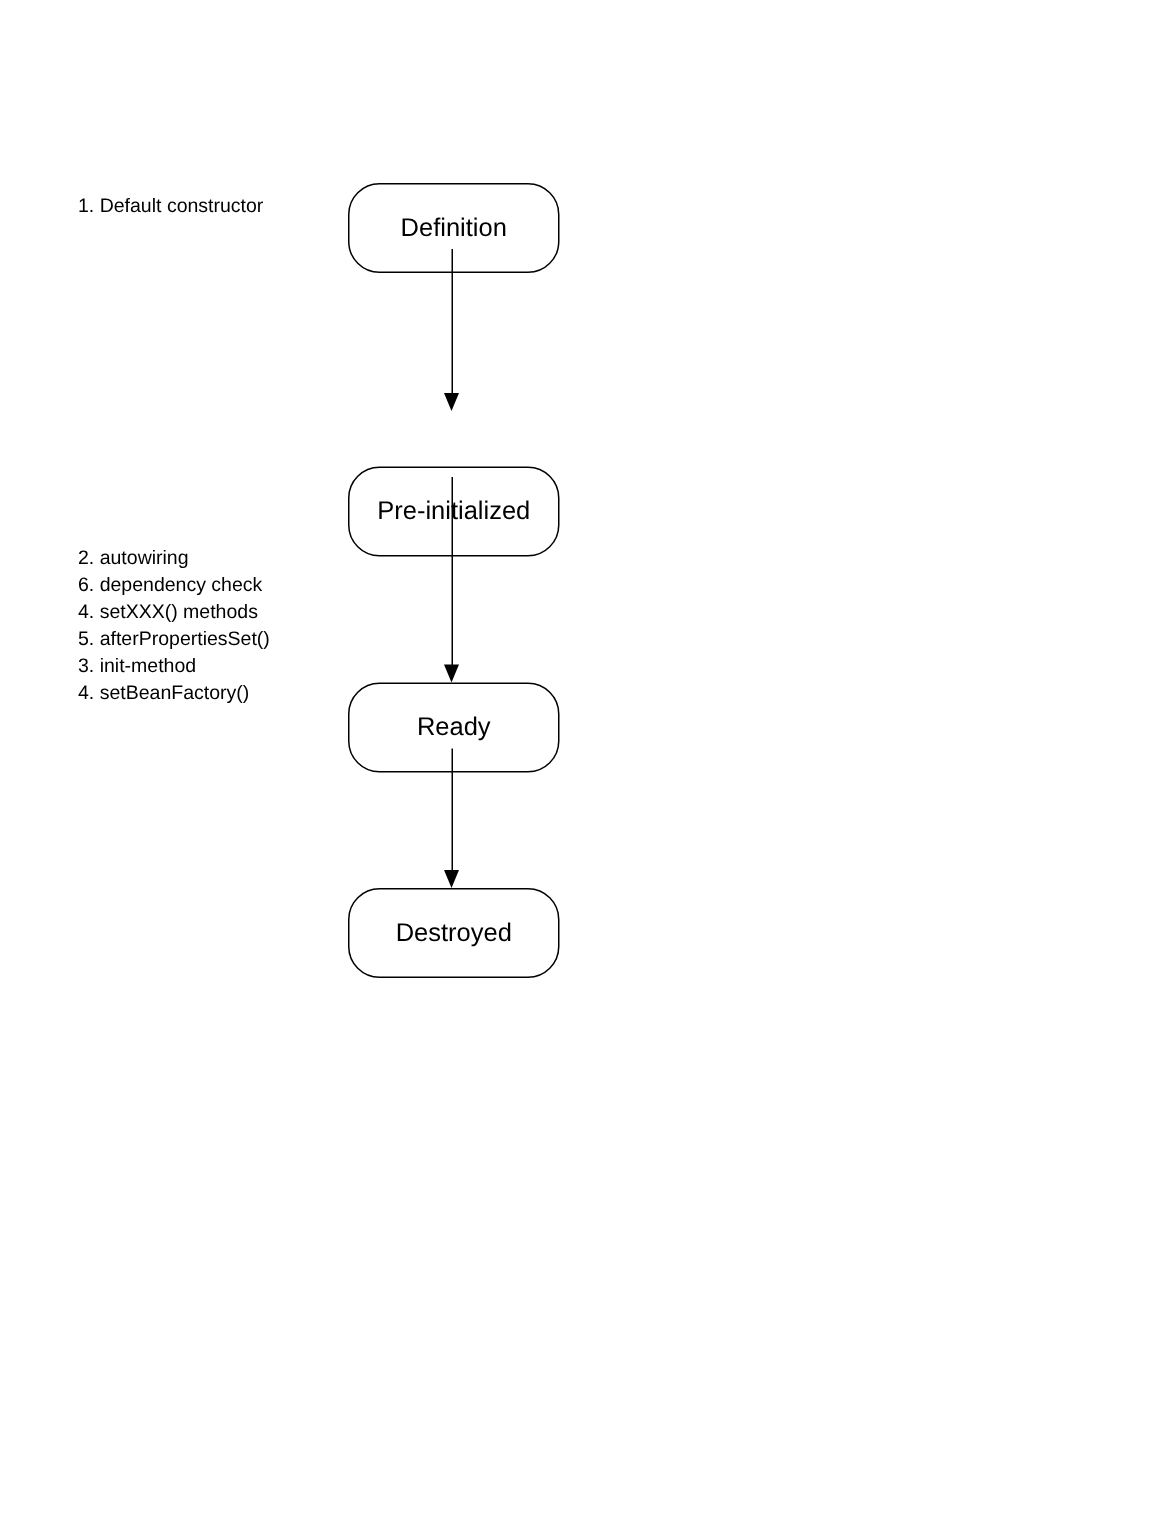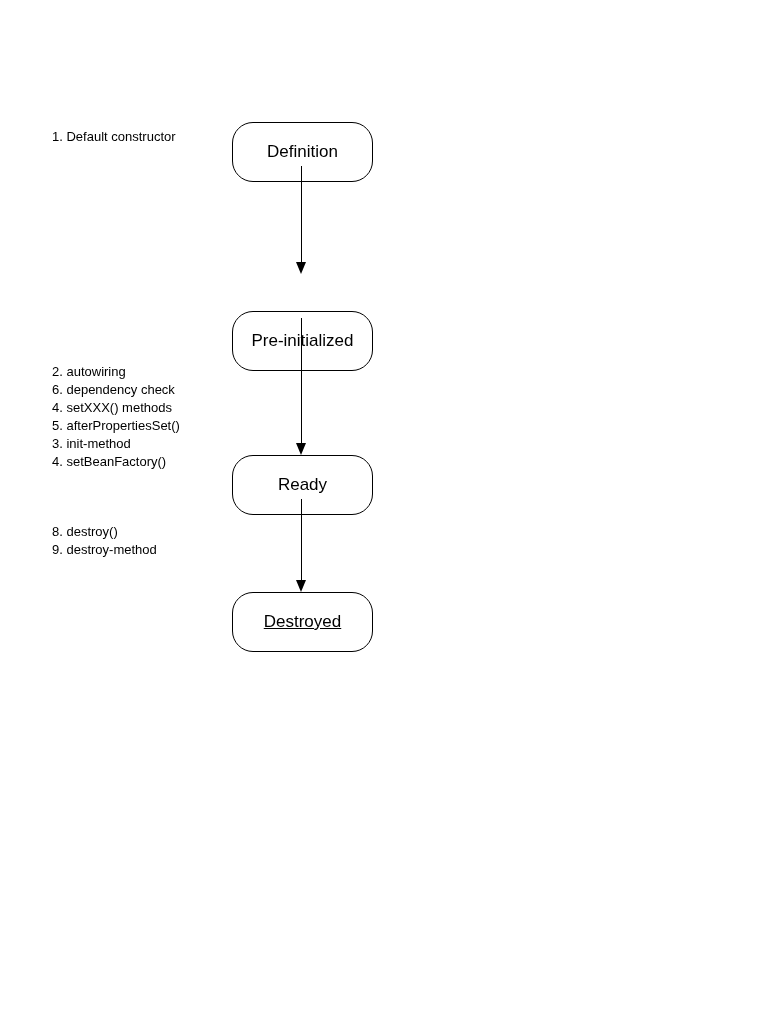--- a/index.html
+++ b/index.html
@@ -76,38 +76,34 @@
 
   <div class="annotation" style="top:325px;margin-top:38px;">
     <div>2. autowiring</div>
     <div>6. dependency check</div>
     <div>4. setXXX() methods</div>
     <div>5. afterPropertiesSet()</div>
     <div>3. init-method</div>
     <div>4. setBeanFactory()</div>
   </div>
 
-  <div class="annotation" style="top:523px;">
-    <div>8. destroy()</div>
-    <div>9. destroy-method</div>
-  </div>
 
   <div class="node" style="top:122px;">
     <span>Definition</span>
   </div>
 
   <div class="node" style="top:274px;margin-top:37px;">
     <span>Pre-initialized</span>
   </div>
 
   <div class="node" style="top:455px;align-items:center;">
     <span>Ready</span>
   </div>
 
-  <div class="node" style="top:592px;text-decoration:underline;">
+  <div class="node" style="top:592px;">
     <span>Destroyed</span>
   </div>
 
   <div class="arrow" style="top:166px; height:108px;">
     <div class="arrow-line"></div>
     <div class="arrow-head"></div>
   </div>
 
   <div class="arrow" style="top:318px; height:137px;">
     <div class="arrow-line"></div>

